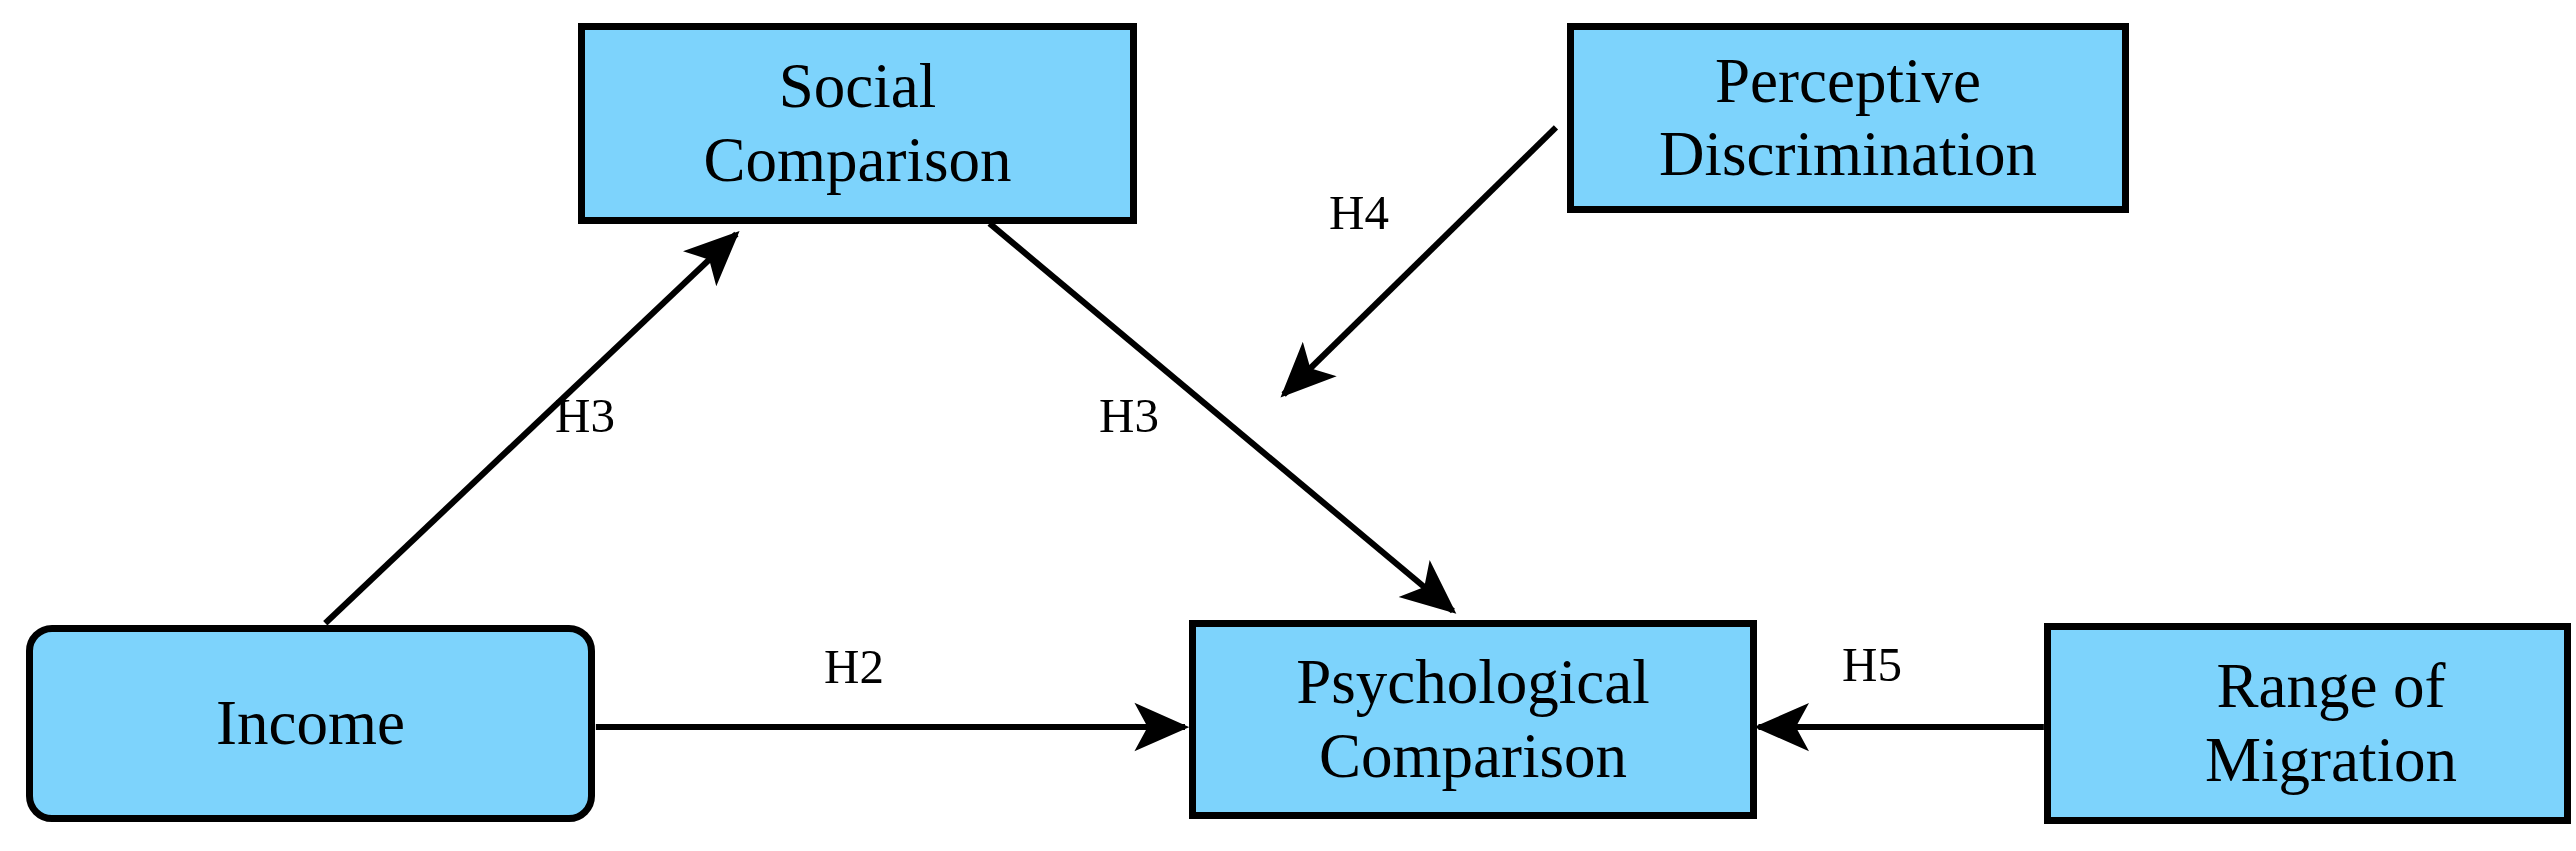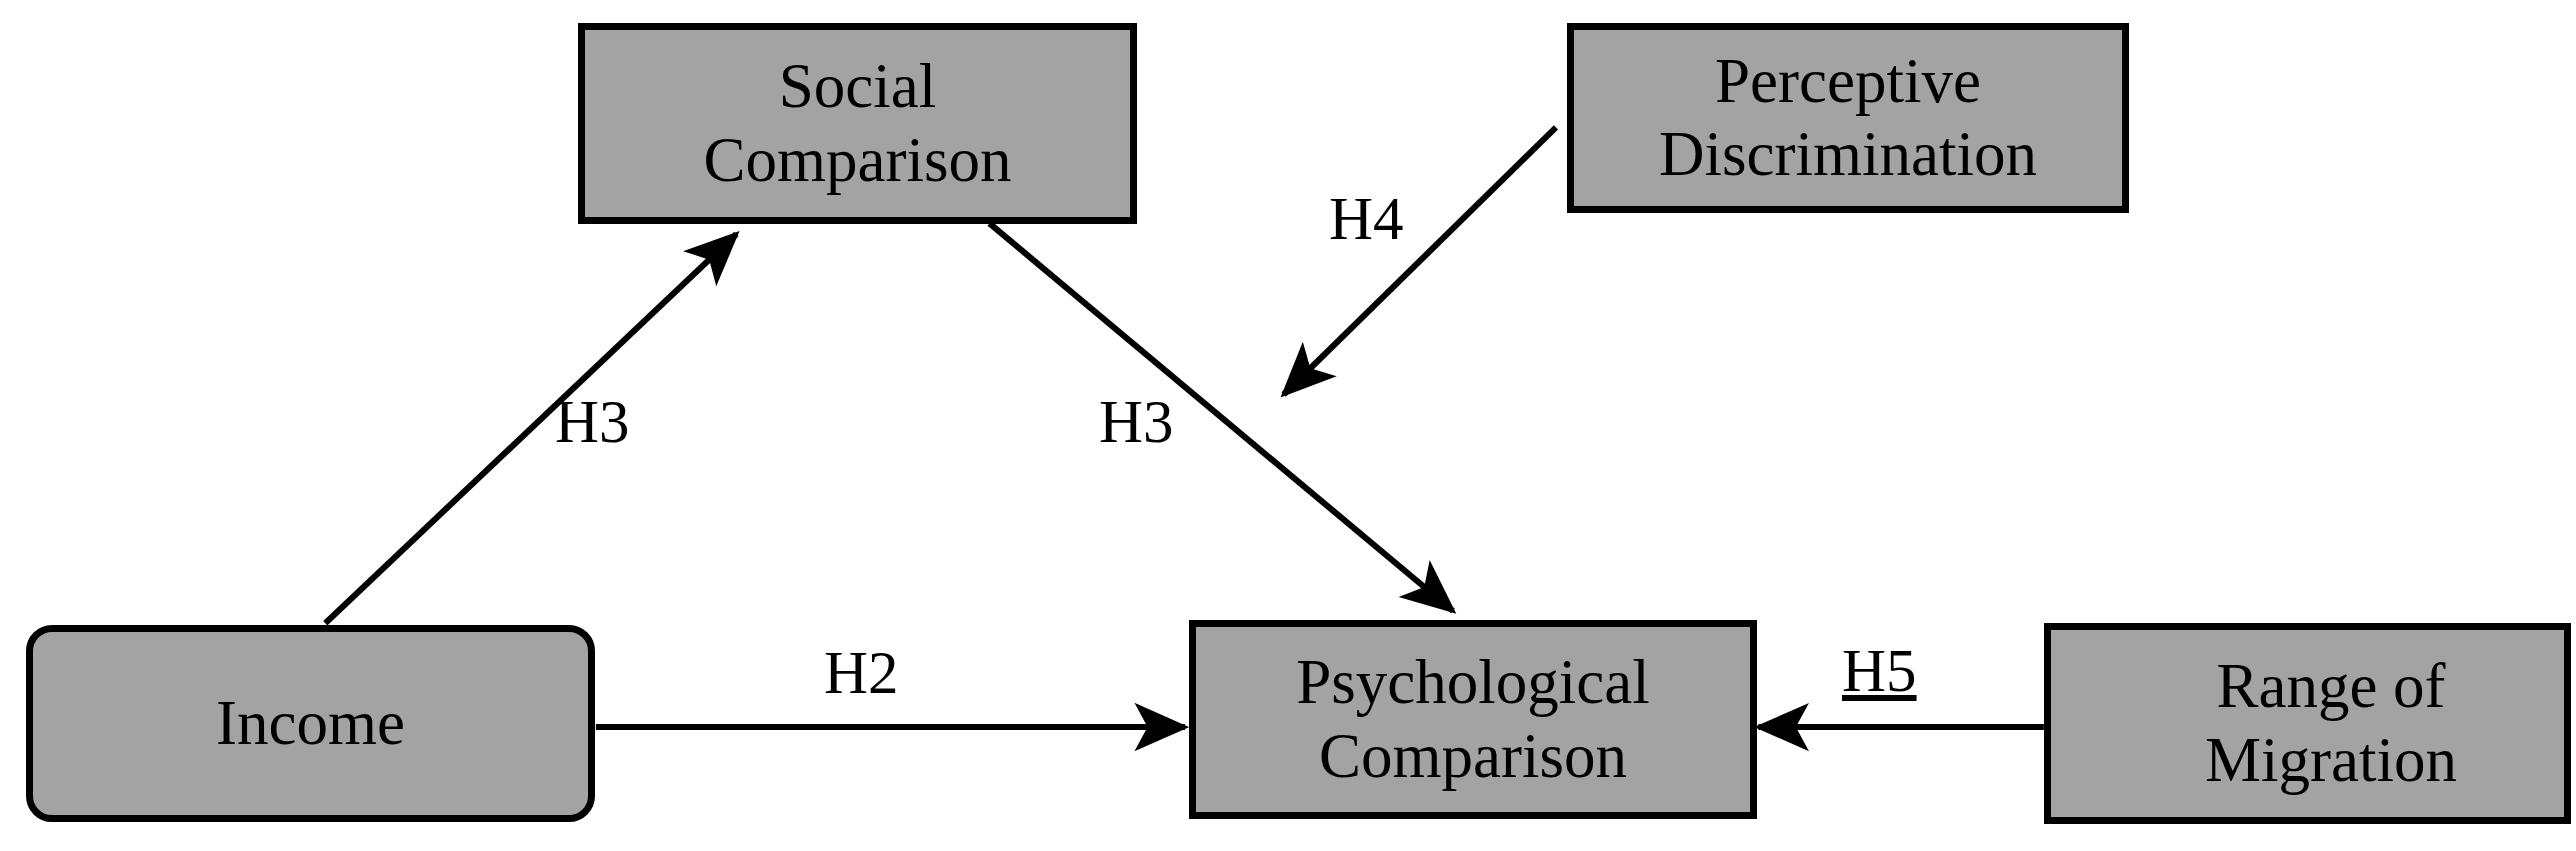--- a/index.html
+++ b/index.html
@@ -22,38 +22,38 @@
     position: absolute;
     left: 0;
     top: 0;
     width: 2576px;
     height: 851px;
     pointer-events: none;
   }
   .node-box {
     position: absolute;
     box-sizing: border-box;
-    background: #a3a3a3;
+    background: #7dd3fc;
     border: 7.9px solid #000000;
     display: flex;
     flex-direction: column;
     align-items: center;
     justify-content: center;
     z-index: 3;
   }
   .node-label-line {
     font-size: 63px;
     line-height: 1.16;
     color: #000000;
     white-space: nowrap;
     text-align: center;
   }
   .edge-label {
     position: absolute;
-    font-size: 61px;
+    font-size: 49px;
     line-height: 1;
     color: #000000;
     white-space: nowrap;
     z-index: 4;
   }
 </style>
 </head>
 <body>
 
 <div id="diagram-canvas">
@@ -101,16 +101,16 @@
   </div>
 
   <div class="edge-label" style="left:555px; top:391px;">H3</div>
 
   <div class="edge-label" style="left:1099px; top:391px;">H3</div>
 
   <div class="edge-label" style="left:1329px; top:188px;">H4</div>
 
   <div class="edge-label" style="left:824px; top:642px;">H2</div>
 
-  <div class="edge-label" style="left:1842px; top:640px;text-decoration:underline;">H5</div>
+  <div class="edge-label" style="left:1842px; top:640px;">H5</div>
 
 </div>
 
 
 </body></html>

